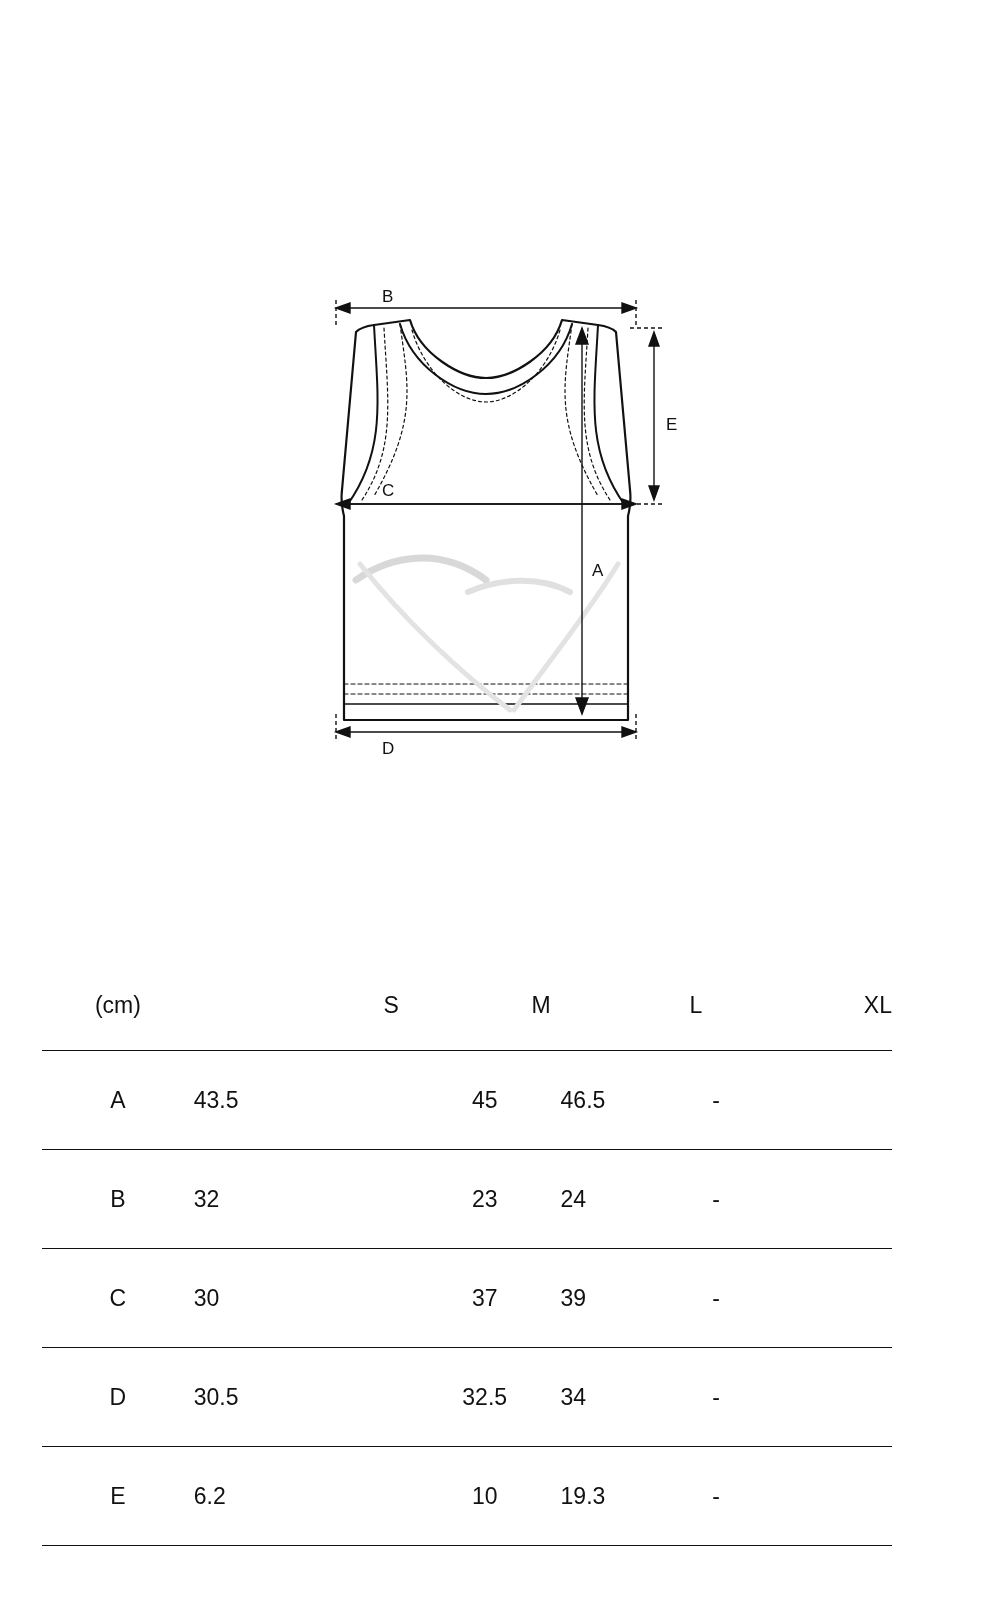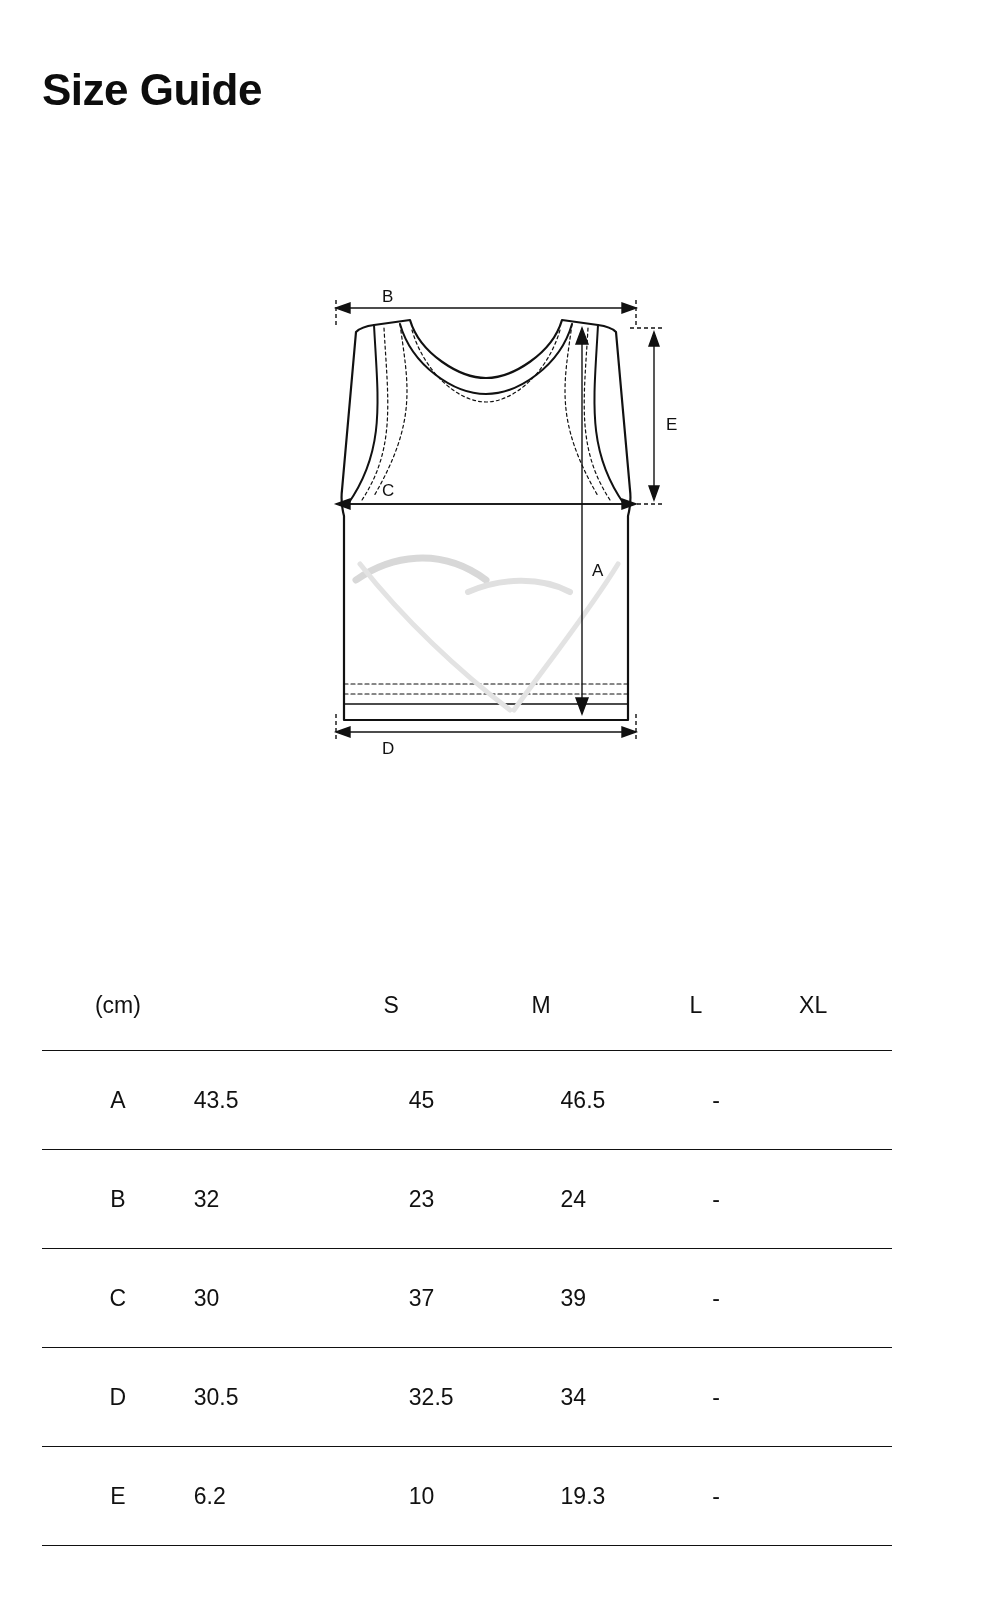--- a/index.html
+++ b/index.html
@@ -61,32 +61,31 @@
     border-bottom: 1.5px solid #111111;
   }
   .size-table tbody td {
     border-bottom: 1.5px solid #111111;
   }
   .col-label {
     width: 120px;
     text-align: center;
   }
   .col-s { width: 160px; text-align: left; padding-right: 10px; }
-  .col-m { width: 110px; text-align: left; padding-right: 10px; }
+  .col-m { width: 110px; text-align: center; padding-right: 10px; }
   .col-l { width: 110px; text-align: left; padding-right: 10px; }
   .col-xl { width: 120px; text-align: left; padding-left: 22px; }
   thead .col-s, thead .col-m, thead .col-l { text-align: right; padding-right: 10px; }
-  thead .col-xl { text-align: center; padding-left: 22px; }
+  thead .col-xl { text-align: right; padding-left: 22px; }
 </style>
 </head>
 <body>
 
 <div class="page">
 
-  <div class="page-title">Size Guide</div>
 
   <div class="diagram-wrap">
     <svg width="420" height="500" viewBox="0 0 420 500" xmlns="http://www.w3.org/2000/svg">
       <g fill="none" stroke="#111111" stroke-width="2.2" stroke-linejoin="round" stroke-linecap="round">
 
         <path d="M56 52
                  C 60 48, 66 46, 74 45
                  L 110 40
                  C 120 74, 160 98, 186 98
                  C 212 98, 252 74, 262 40

